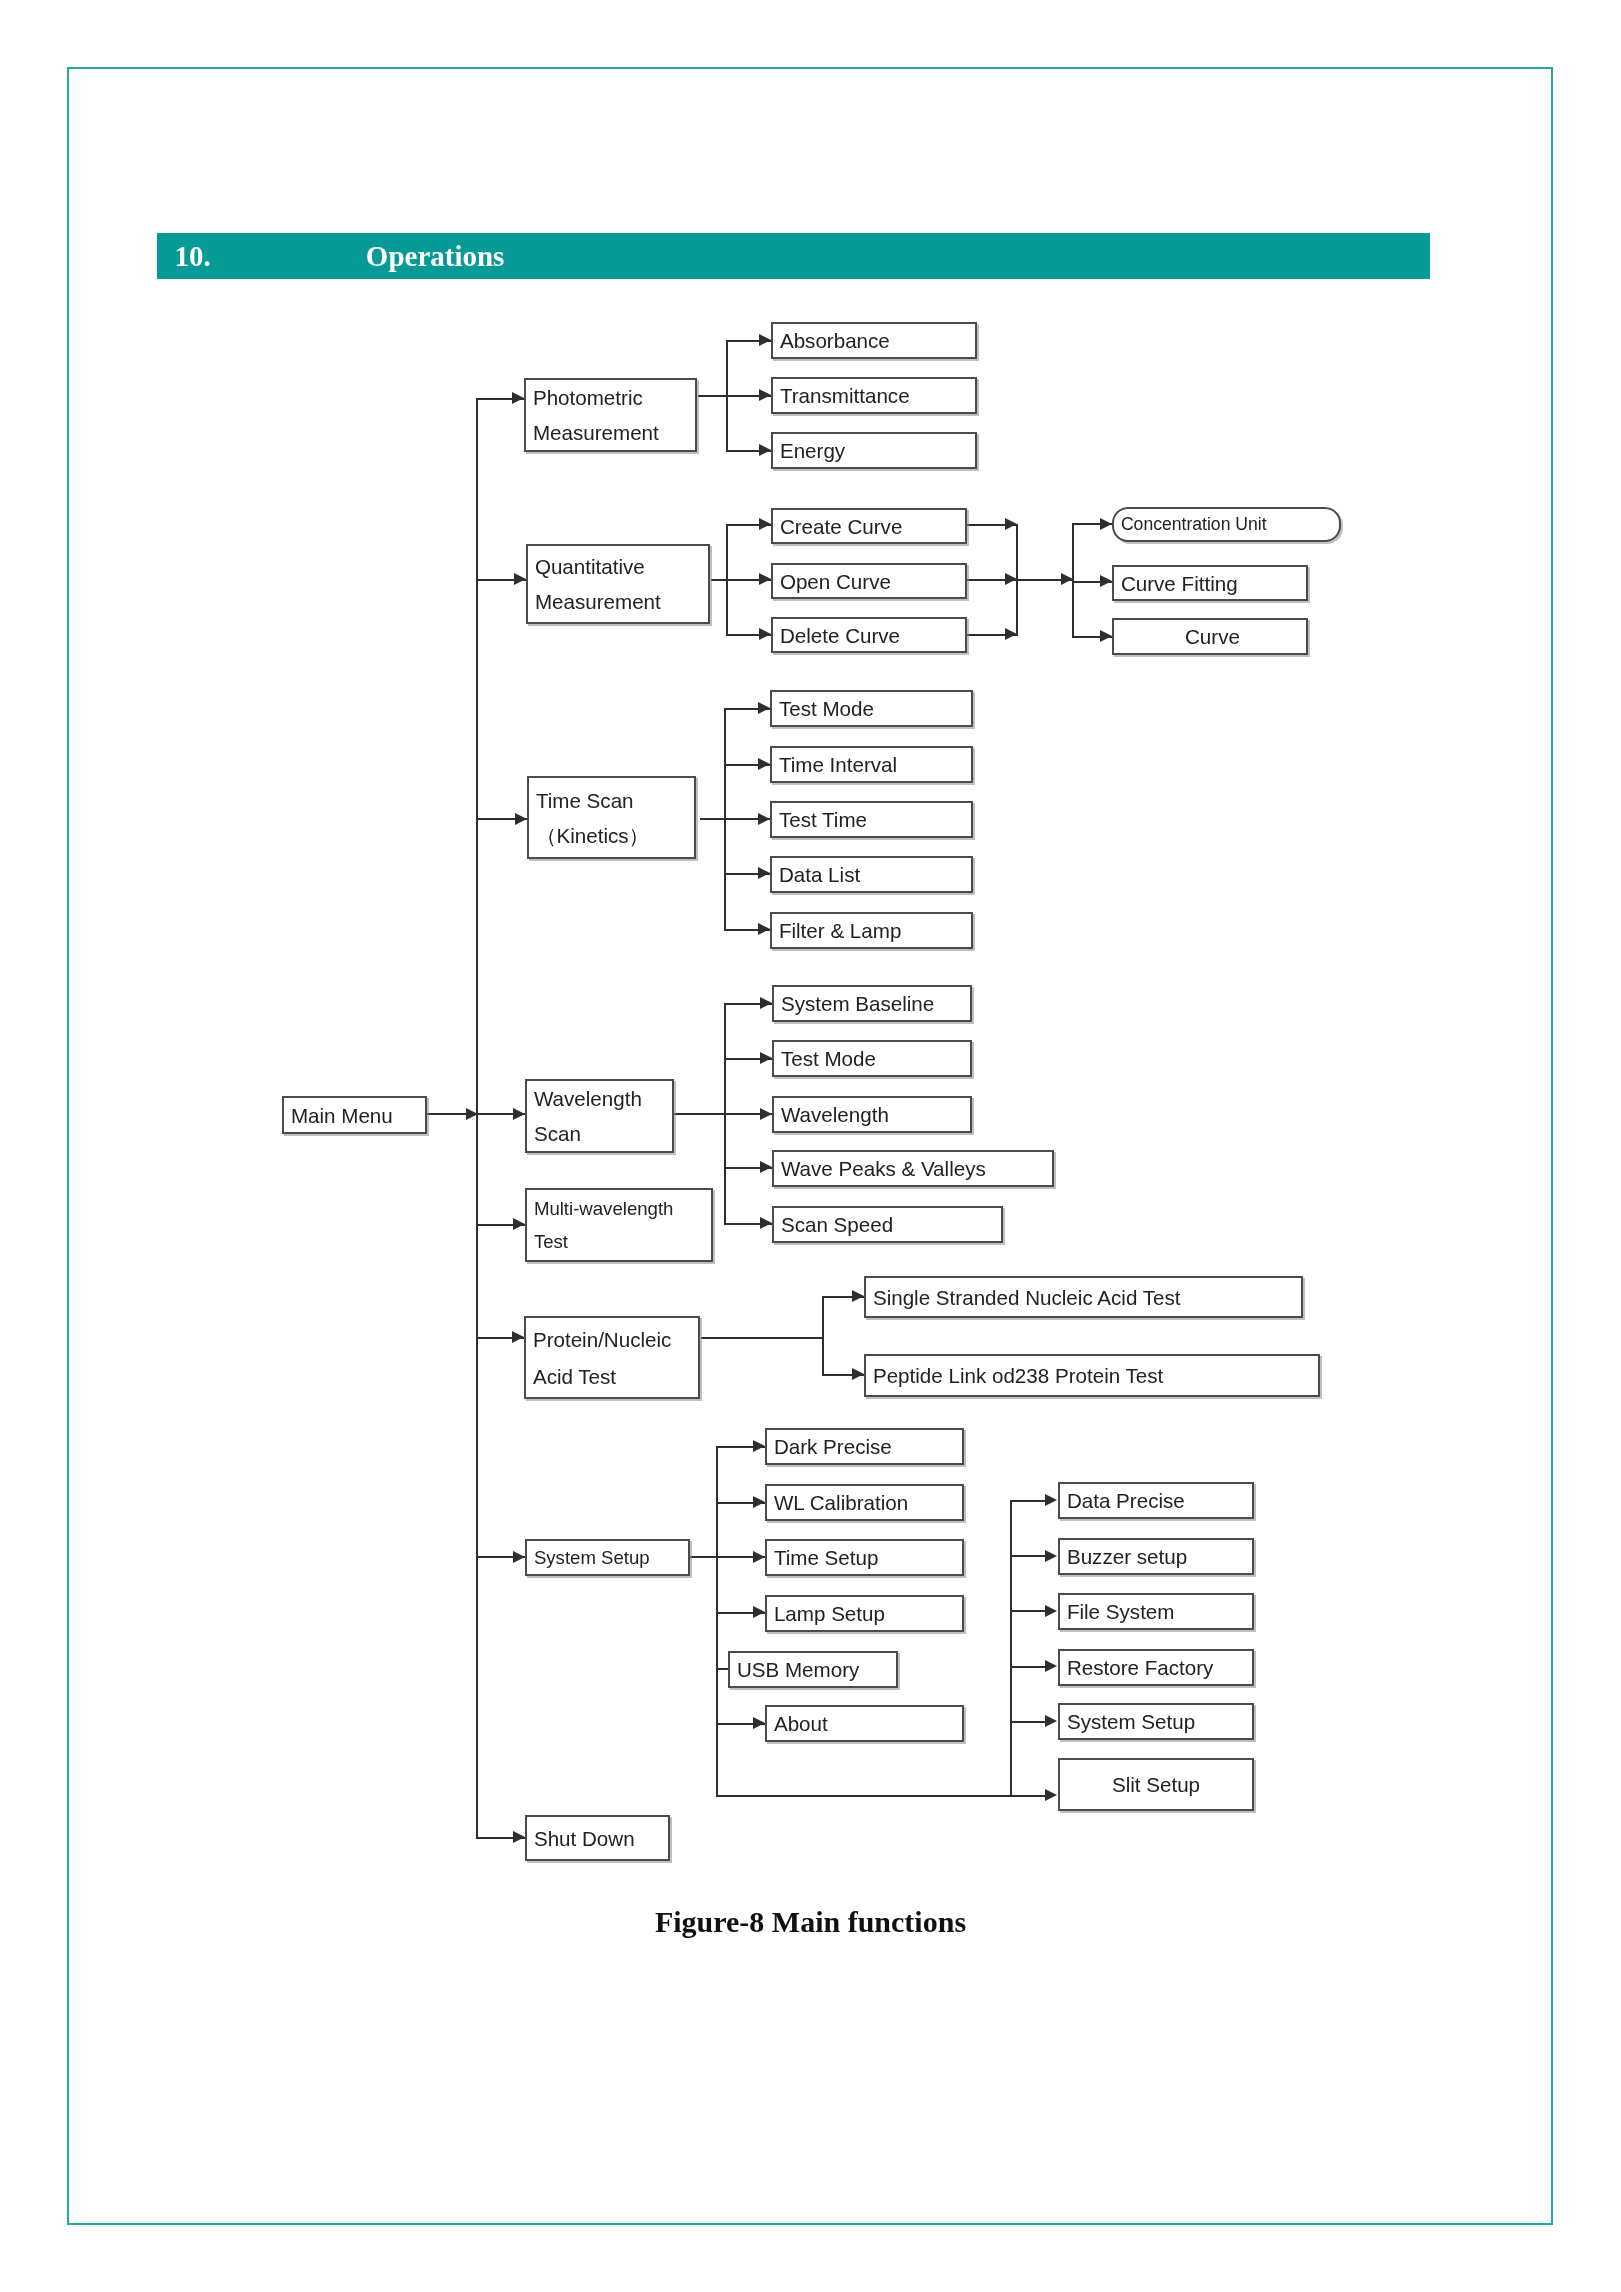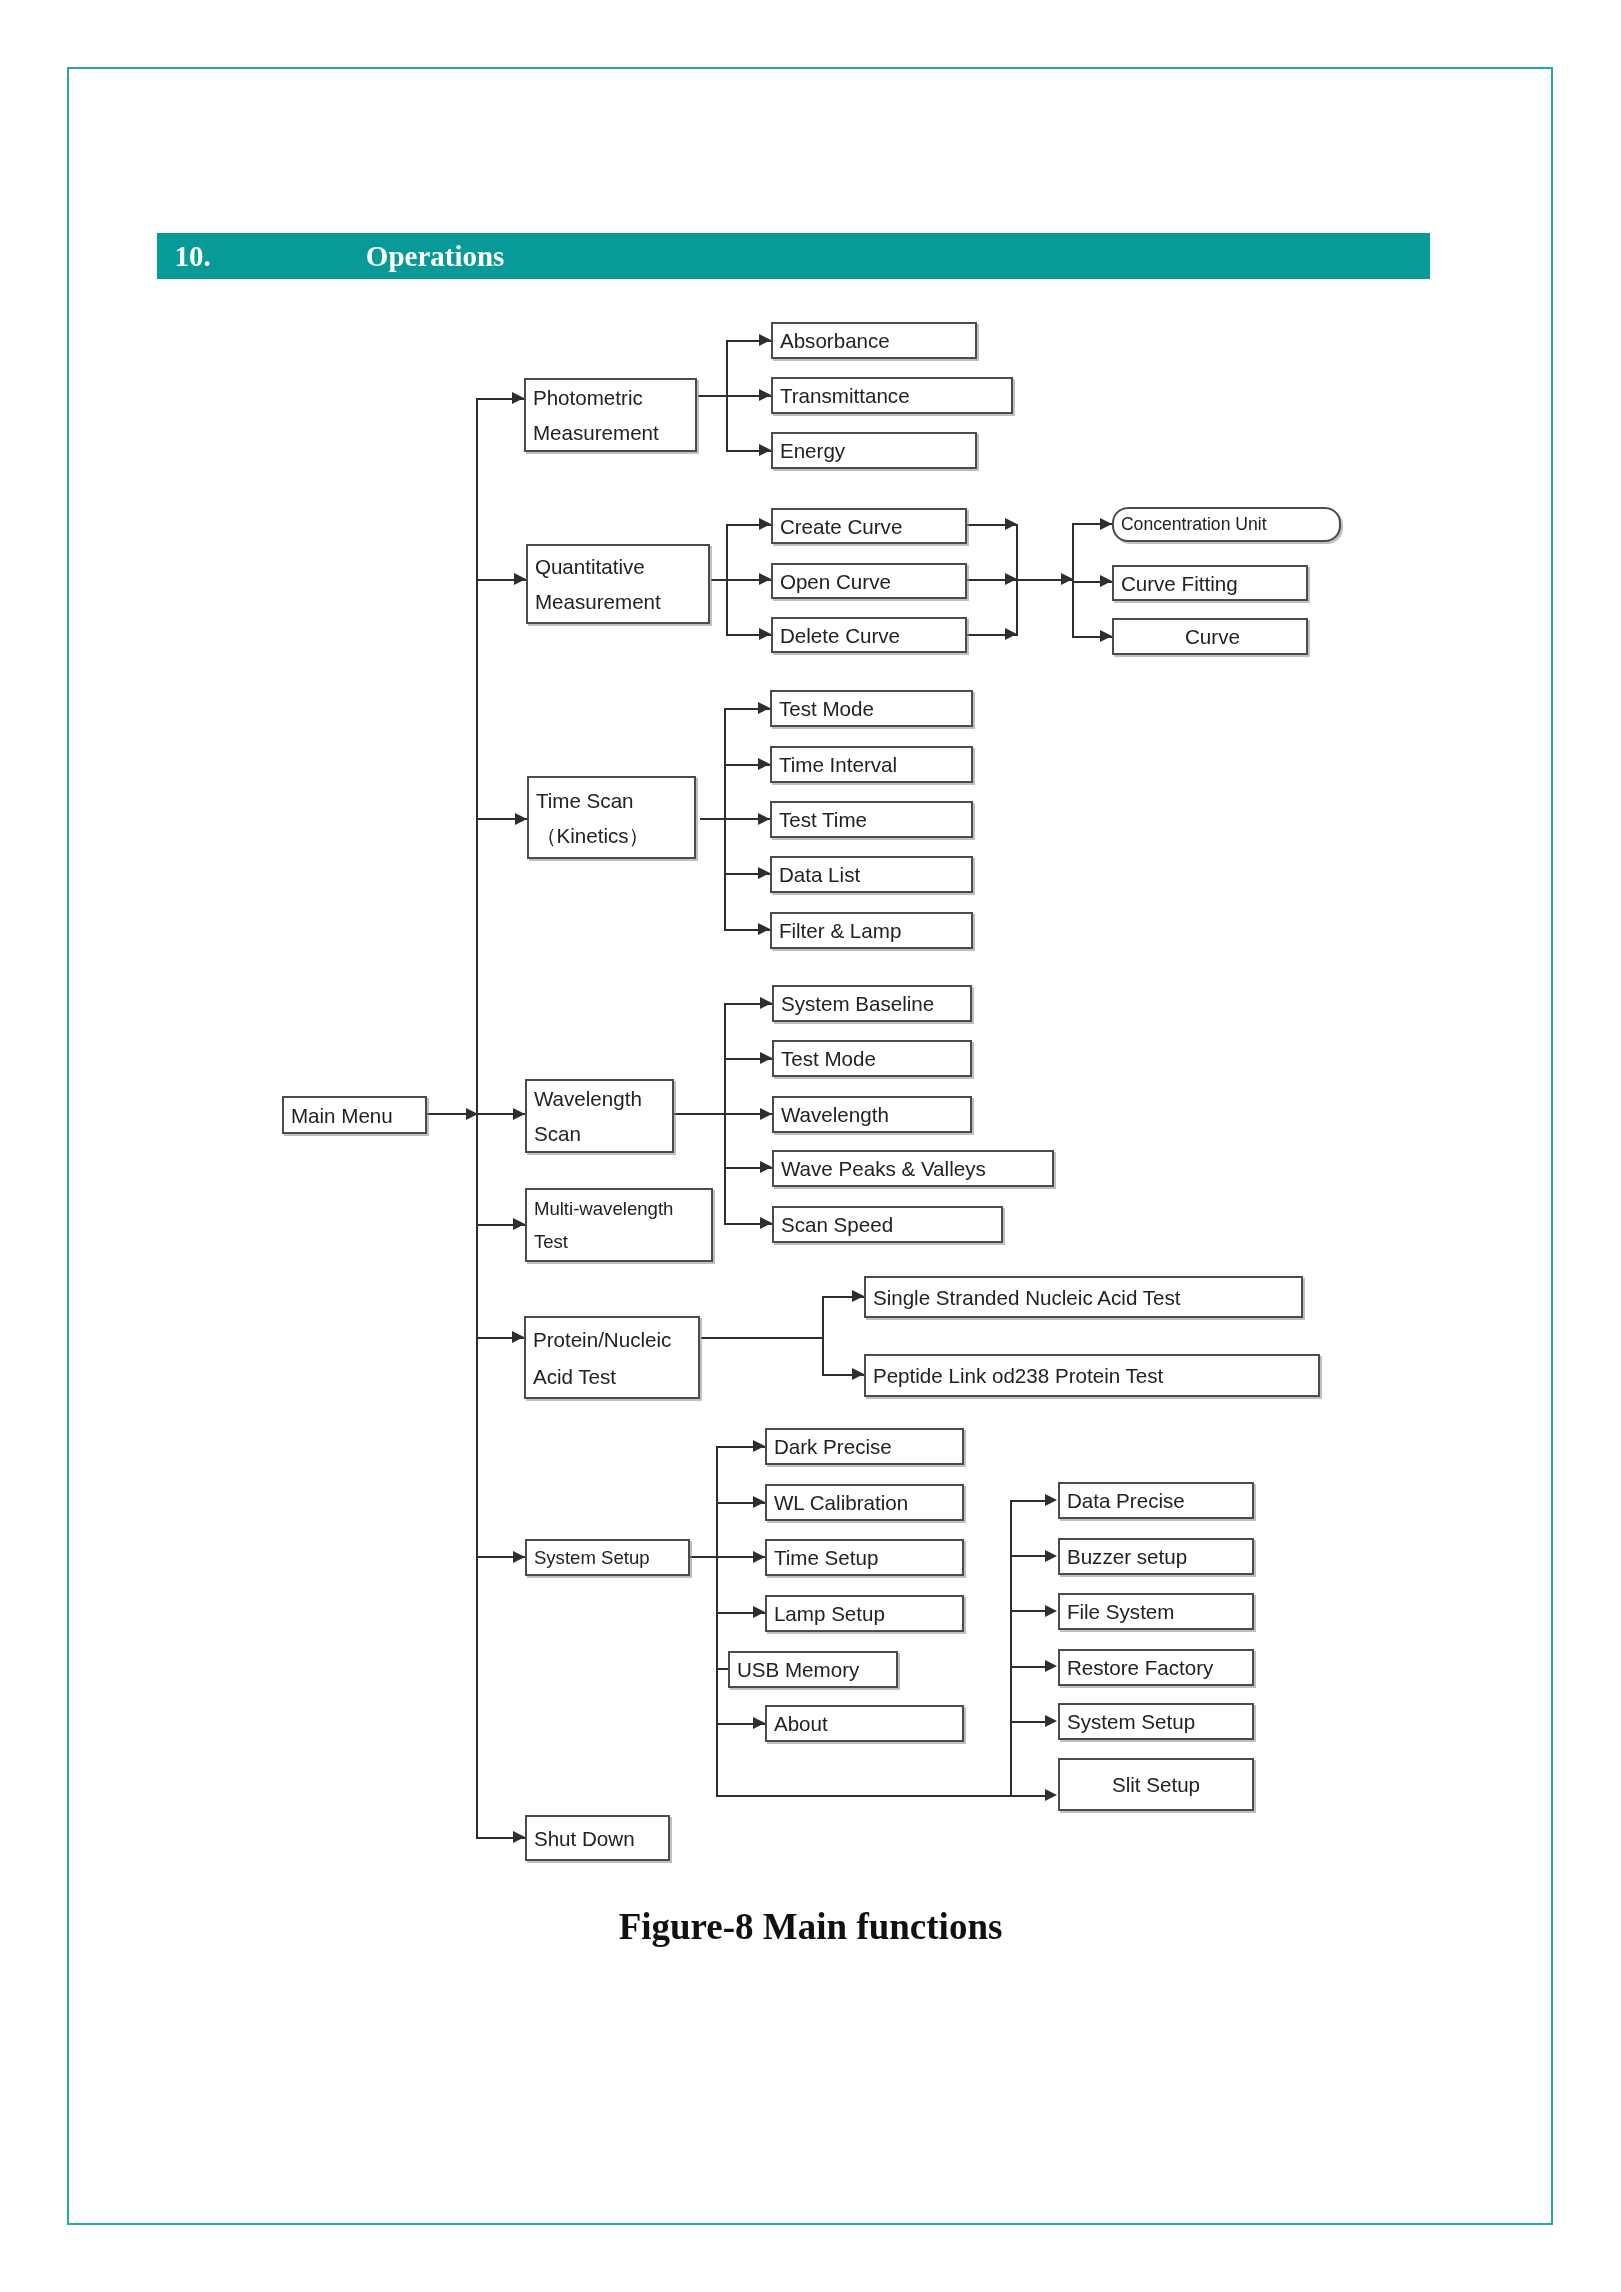--- a/index.html
+++ b/index.html
@@ -84,21 +84,21 @@
     border-left:12.7px solid var(--line,#2e2e2e);
     z-index:1;
   }
   .figure-caption{
     position:absolute;
     left:0; top:1905px;
     width:1621px;
     text-align:center;
     font-family:"Liberation Serif",serif;
     font-weight:bold;
-    font-size:37px;
+    font-size:30px;
     color:#111111;
   }
   .page-number{
     position:absolute;
     left:0; top:2127px;
     width:1621px;
     text-align:center;
     font-size:25.5px;
     color:#111111;
   }
@@ -120,21 +120,21 @@
     <span>Main Menu</span>
   </div>
 
   <div class="node" style="left:524px;top:378px;width:173px;height:74px">
     <span>Photometric</span>
     <span>Measurement</span>
   </div>
   <div class="node" style="left:771px;top:322px;width:206px;height:37px">
     <span>Absorbance</span>
   </div>
-  <div class="node" style="left:771px;top:377px;width:242px;height:37px">
+  <div class="node" style="left:771px;top:377px;width:206px;height:37px">
     <span>Transmittance</span>
   </div>
   <div class="node" style="left:771px;top:432px;width:206px;height:37px">
     <span>Energy</span>
   </div>
 
   <div class="node" style="left:526px;top:544px;width:184px;height:80px">
     <span>Quantitative</span>
     <span>Measurement</span>
   </div>

